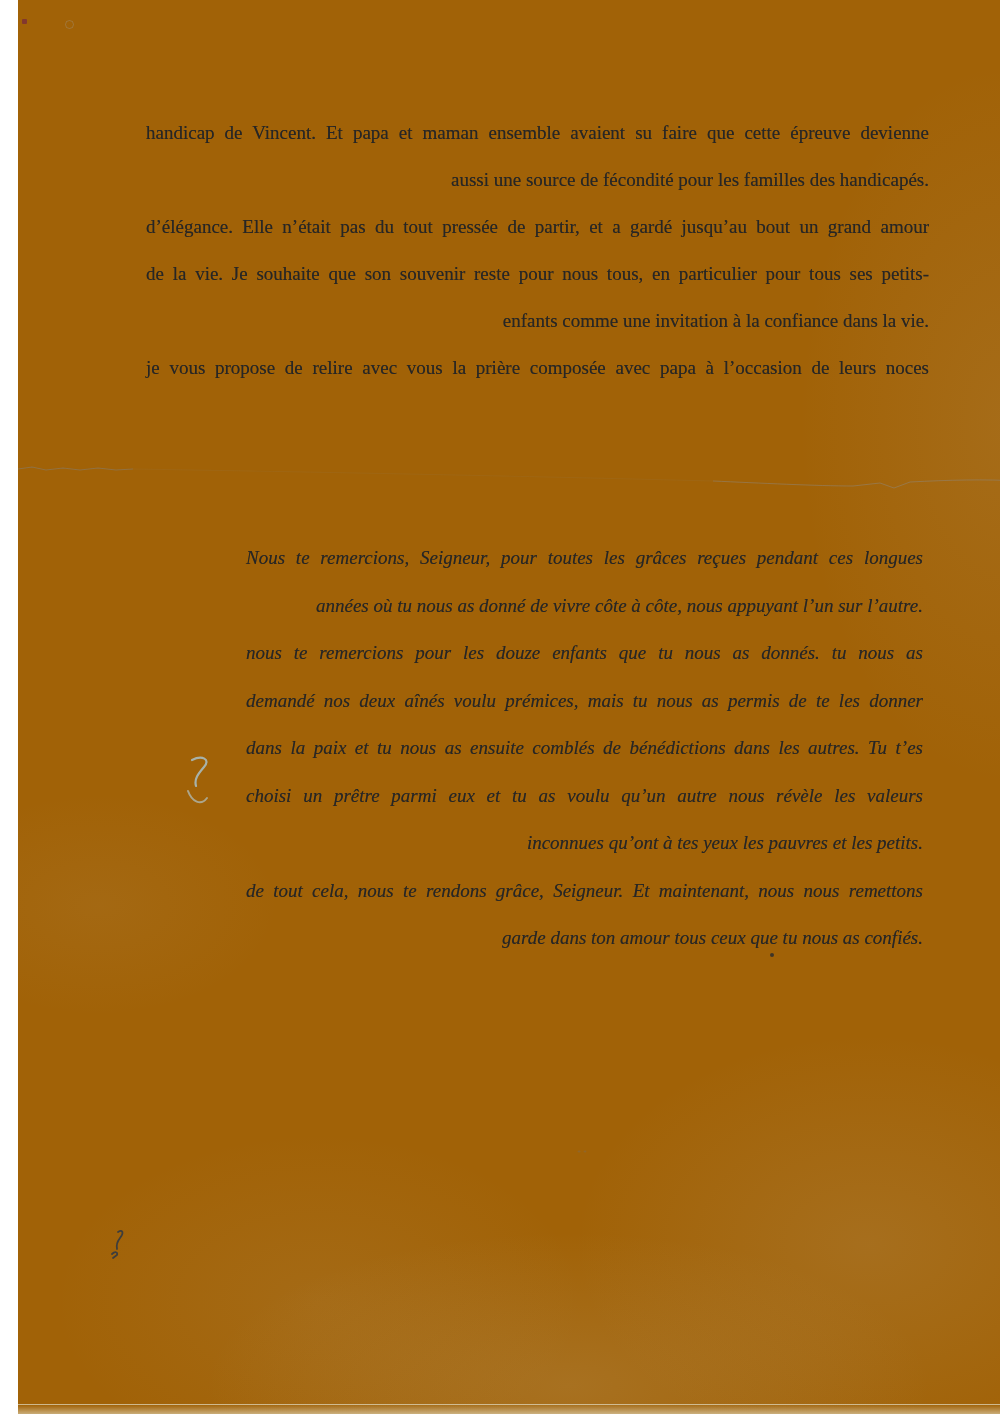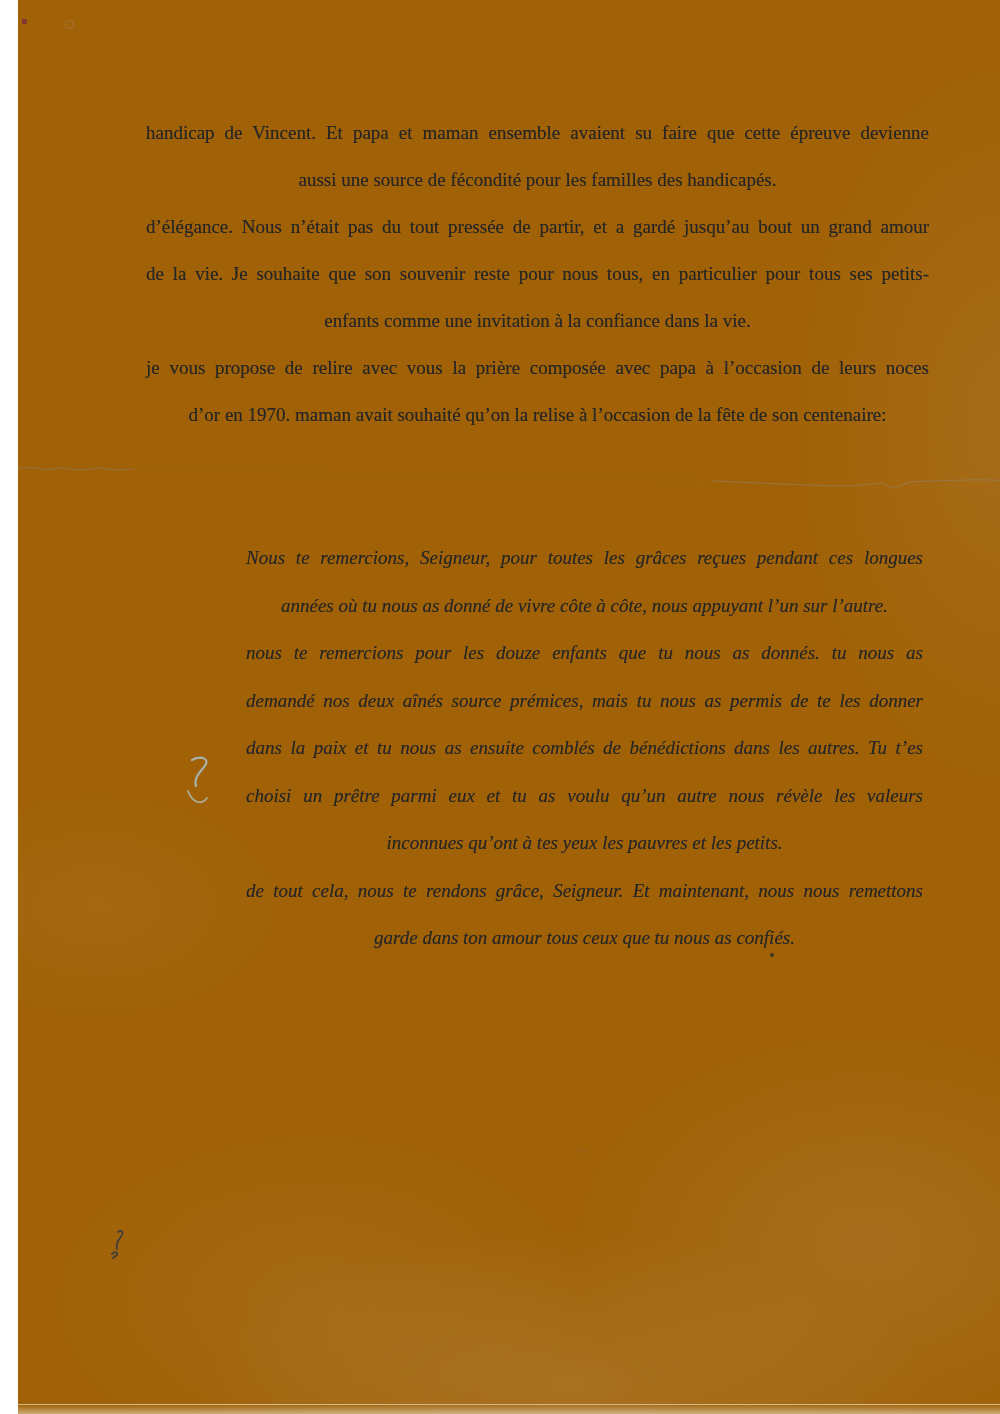--- a/index.html
+++ b/index.html
@@ -27,21 +27,21 @@
     font-size:19px; line-height:47px;
     text-shadow:0 0 .5px rgba(35,35,35,.55);
   }
   .prayer {
     position:absolute; left:228px; top:534px; width:677px;
     font-size:19px; line-height:47.5px; font-style:italic;
     text-shadow:0 0 .5px rgba(35,35,35,.5);
   }
   .ln { white-space:nowrap; }
   .ln.j { text-align:justify; text-align-last:justify; }
-  .ln.l { text-align:center; }
+  .ln.l { text-align:right; }
   .abs { position:absolute; }
   .crease { left:0; top:455px; }
   .blue-pen { left:158px; top:753px; }
   .ink-mark { left:84px; top:1228px; }
   .stray-dot {
     left:752px; top:953px; width:4px; height:4px;
     border-radius:50%; background:rgba(45,45,45,.85);
   }
   .red-speck {
     left:4px; top:19px; width:5px; height:5px;
@@ -72,32 +72,31 @@
 
   <svg class="abs crease" width="1000" height="45" viewBox="0 0 1000 45">
     <path d="M0,14 L14,12 L28,15 L45,13 L62,15 L80,13 L98,15 L115,14" fill="none" stroke="#837e73" stroke-width="1.1" opacity="0.55"></path>
     <path d="M115,14 C300,17 500,21 695,26" fill="none" stroke="#8d887e" stroke-width="0.8" opacity="0.12"></path>
     <path d="M695,26 C740,28 800,31 835,31 L862,28 L876,33 L892,27 C930,25 968,24 1000,26" fill="none" stroke="#8d887e" stroke-width="1" opacity="0.5"></path>
   </svg>
 
   <div class="intro">
     <div class="ln j">handicap de Vincent. Et papa et maman ensemble avaient su faire que cette épreuve devienne</div>
     <div class="ln l">aussi une source de fécondité pour les familles des handicapés.</div>
-    <div class="ln j">d’élégance. Nous n’était pas du tout pressée de partir, et a gardé jusqu’au bout un grand amour</div>
+    <div class="ln j">d’élégance. Elle n’était pas du tout pressée de partir, et a gardé jusqu’au bout un grand amour</div>
     <div class="ln j">de la vie. Je souhaite que son souvenir reste pour nous tous, en particulier pour tous ses petits-</div>
     <div class="ln l">enfants comme une invitation à la confiance dans la vie.</div>
     <div class="ln j">je vous propose de relire avec vous la prière composée avec papa à l’occasion de leurs noces</div>
-    <div class="ln l">d’or en 1970. maman avait souhaité qu’on la relise à l’occasion de la fête de son centenaire:</div>
   </div>
 
   <div class="prayer">
     <div class="ln j">Nous te remercions, Seigneur, pour toutes les grâces reçues pendant ces longues</div>
     <div class="ln l">années où tu nous as donné de vivre côte à côte, nous appuyant l’un sur l’autre.</div>
     <div class="ln j">nous te remercions pour les douze enfants que tu nous as donnés. tu nous as</div>
-    <div class="ln j">demandé nos deux aînés source prémices, mais tu nous as permis de te les donner</div>
+    <div class="ln j">demandé nos deux aînés voulu prémices, mais tu nous as permis de te les donner</div>
     <div class="ln j">dans la paix et tu nous as ensuite comblés de bénédictions dans les autres.  Tu t’es</div>
     <div class="ln j">choisi un prêtre parmi eux et tu as voulu qu’un autre nous révèle les valeurs</div>
     <div class="ln l">inconnues qu’ont à tes yeux les pauvres et les petits.</div>
     <div class="ln j">de tout cela, nous te rendons grâce, Seigneur. Et maintenant, nous nous remettons</div>
     <div class="ln l">garde dans ton amour tous ceux que tu nous as confiés.</div>
   </div>
 
   <svg class="abs blue-pen" width="44" height="62" viewBox="0 0 44 62">
     <path d="M16,7 C26,2 35,6 28,14 C22,21 18,26 20,33" fill="none" stroke="#a9cde2" stroke-width="2.2" stroke-linecap="round" opacity="0.75"></path>
     <path d="M12,38 C16,49 25,53 31,45" fill="none" stroke="#b4d4e6" stroke-width="2" stroke-linecap="round" opacity="0.6"></path>

